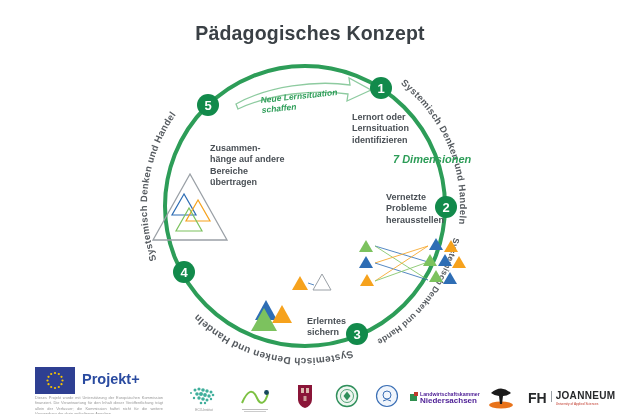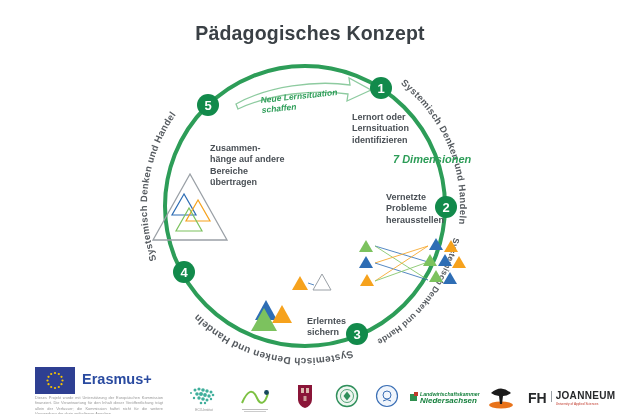--- a/index.html
+++ b/index.html
@@ -37,21 +37,21 @@
   .legend-label{font-size:6.5px;font-weight:bold;line-height:1.2;white-space:pre-line;}
   .legend-label.g{color:#7cc25e;} .legend-label.b{color:#2e6db4;} .legend-label.o{color:#f6a21d;}
   
   .eu-flag{left:35px;top:367px;}
   .erasmus-label{left:82px;top:371px;font-size:14.5px;font-weight:600;color:#2a4ba0;}
   .disclaimer{left:35px;top:395px;width:128px;font-size:3.9px;line-height:1.35;color:#979797;
               text-align:justify;}
   .partner{position:absolute;display:flex;flex-direction:column;align-items:center;}
   .tinycap{font-size:3.2px;color:#8a8a8a;margin-top:1px;}
   .lwk{left:410px;top:392px;display:flex;align-items:flex-start;gap:2px;}
-  .lwk-text{line-height:1.05;color:#15803d;font-weight:bold;font-style:italic;}
+  .lwk-text{line-height:1.05;color:#4c1d95;font-weight:bold;}
   .lwk-l1{font-size:5.2px;} .lwk-l2{font-size:8px;}
   .fh{left:528px;top:390px;display:flex;align-items:flex-start;gap:4px;color:#26282a;}
   .fh-l1{font-size:14px;font-weight:bold;}
   .fh-div{width:1px;height:11px;background:#9aa0a6;margin-top:1px;}
   .fh-l2{font-size:10px;font-weight:bold;letter-spacing:.3px;}
   .fh-sub{font-size:3.2px;color:#c0392b;margin-top:.5px;}
 </style>
 </head>
 <body>
 
@@ -154,21 +154,21 @@
         <circle cx="26.5" cy="17.2" r="1.1"></circle>
         <circle cx="23.8" cy="20" r="1.1"></circle>
       <circle cx="20" cy="21" r="1.1"></circle>
         <circle cx="16.2" cy="20" r="1.1"></circle>
         <circle cx="13.5" cy="17.2" r="1.1"></circle>
       <circle cx="12.5" cy="13.5" r="1.1"></circle>
         <circle cx="13.5" cy="9.8" r="1.1"></circle>
         <circle cx="16.2" cy="7" r="1.1"></circle>
     </g>
   </svg>
-  <div class="abs erasmus-label">Erasmus+</div>
+  <div class="abs erasmus-label">Projekt+</div>
   <div class="abs disclaimer">Dieses Projekt wurde mit Unterstützung der Europäischen Kommission finanziert. Die Verantwortung für den Inhalt dieser Veröffentlichung trägt allein der Verfasser; die Kommission haftet nicht für die weitere Verwendung der darin enthaltenen Angaben.</div>
 
   <div class="partner" style="left:187px;top:385px;">
     <svg width="34" height="22">
       <g fill="#3fae9b">
         <circle cx="8" cy="5" r="1.5"></circle>
           <circle cx="12" cy="4" r="1.6"></circle>
           <circle cx="16" cy="5" r="1.8"></circle>
         <circle cx="20" cy="6" r="1.7"></circle>
           <circle cx="24" cy="7" r="1.5"></circle>

